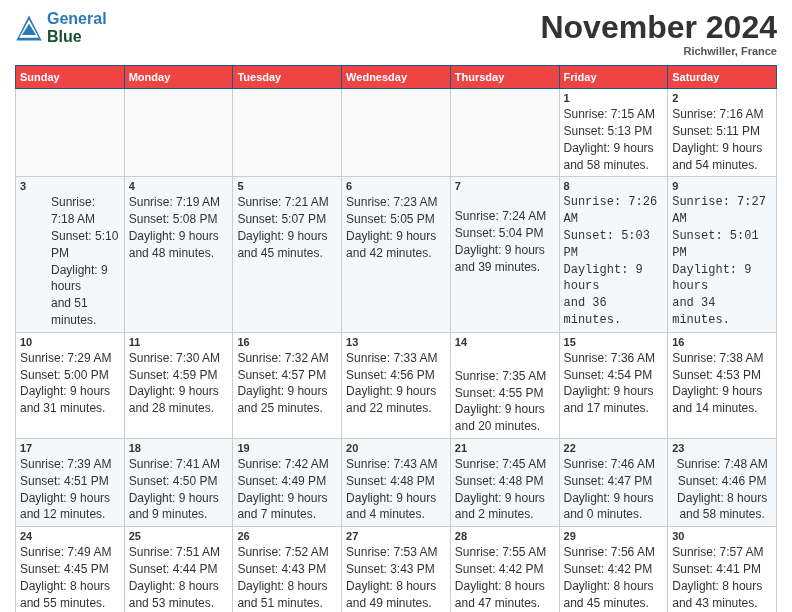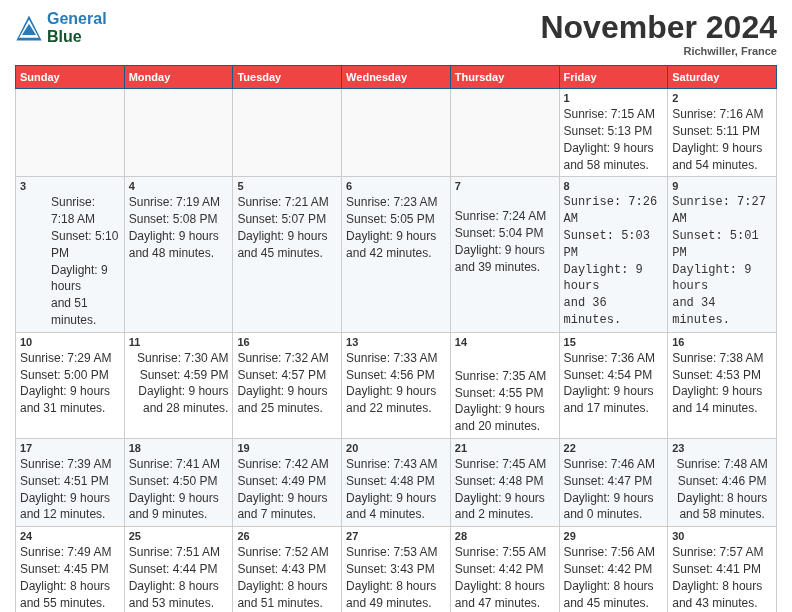--- a/index.html
+++ b/index.html
@@ -204,21 +204,21 @@
         <tr>
           <td>
             <span class="day-number">10</span>
             <div class="day-info" style="white-space: pre-line;">Sunrise: 7:29 AM
 Sunset: 5:00 PM
 Daylight: 9 hours
 and 31 minutes.</div>
           </td>
           <td>
             <span class="day-number">11</span>
-            <div class="day-info" style="white-space: pre-line; text-align: right;">Sunrise: 7:30 AM
+            <div class="day-info" style="white-space: pre-line;">Sunrise: 7:30 AM
 Sunset: 4:59 PM
 Daylight: 9 hours
 and 28 minutes.</div>
           </td>
           <td>
             <span class="day-number">16</span>
             <div class="day-info" style="white-space: pre-line;">Sunrise: 7:32 AM
 Sunset: 4:57 PM
 Daylight: 9 hours
 and 25 minutes.</div>

